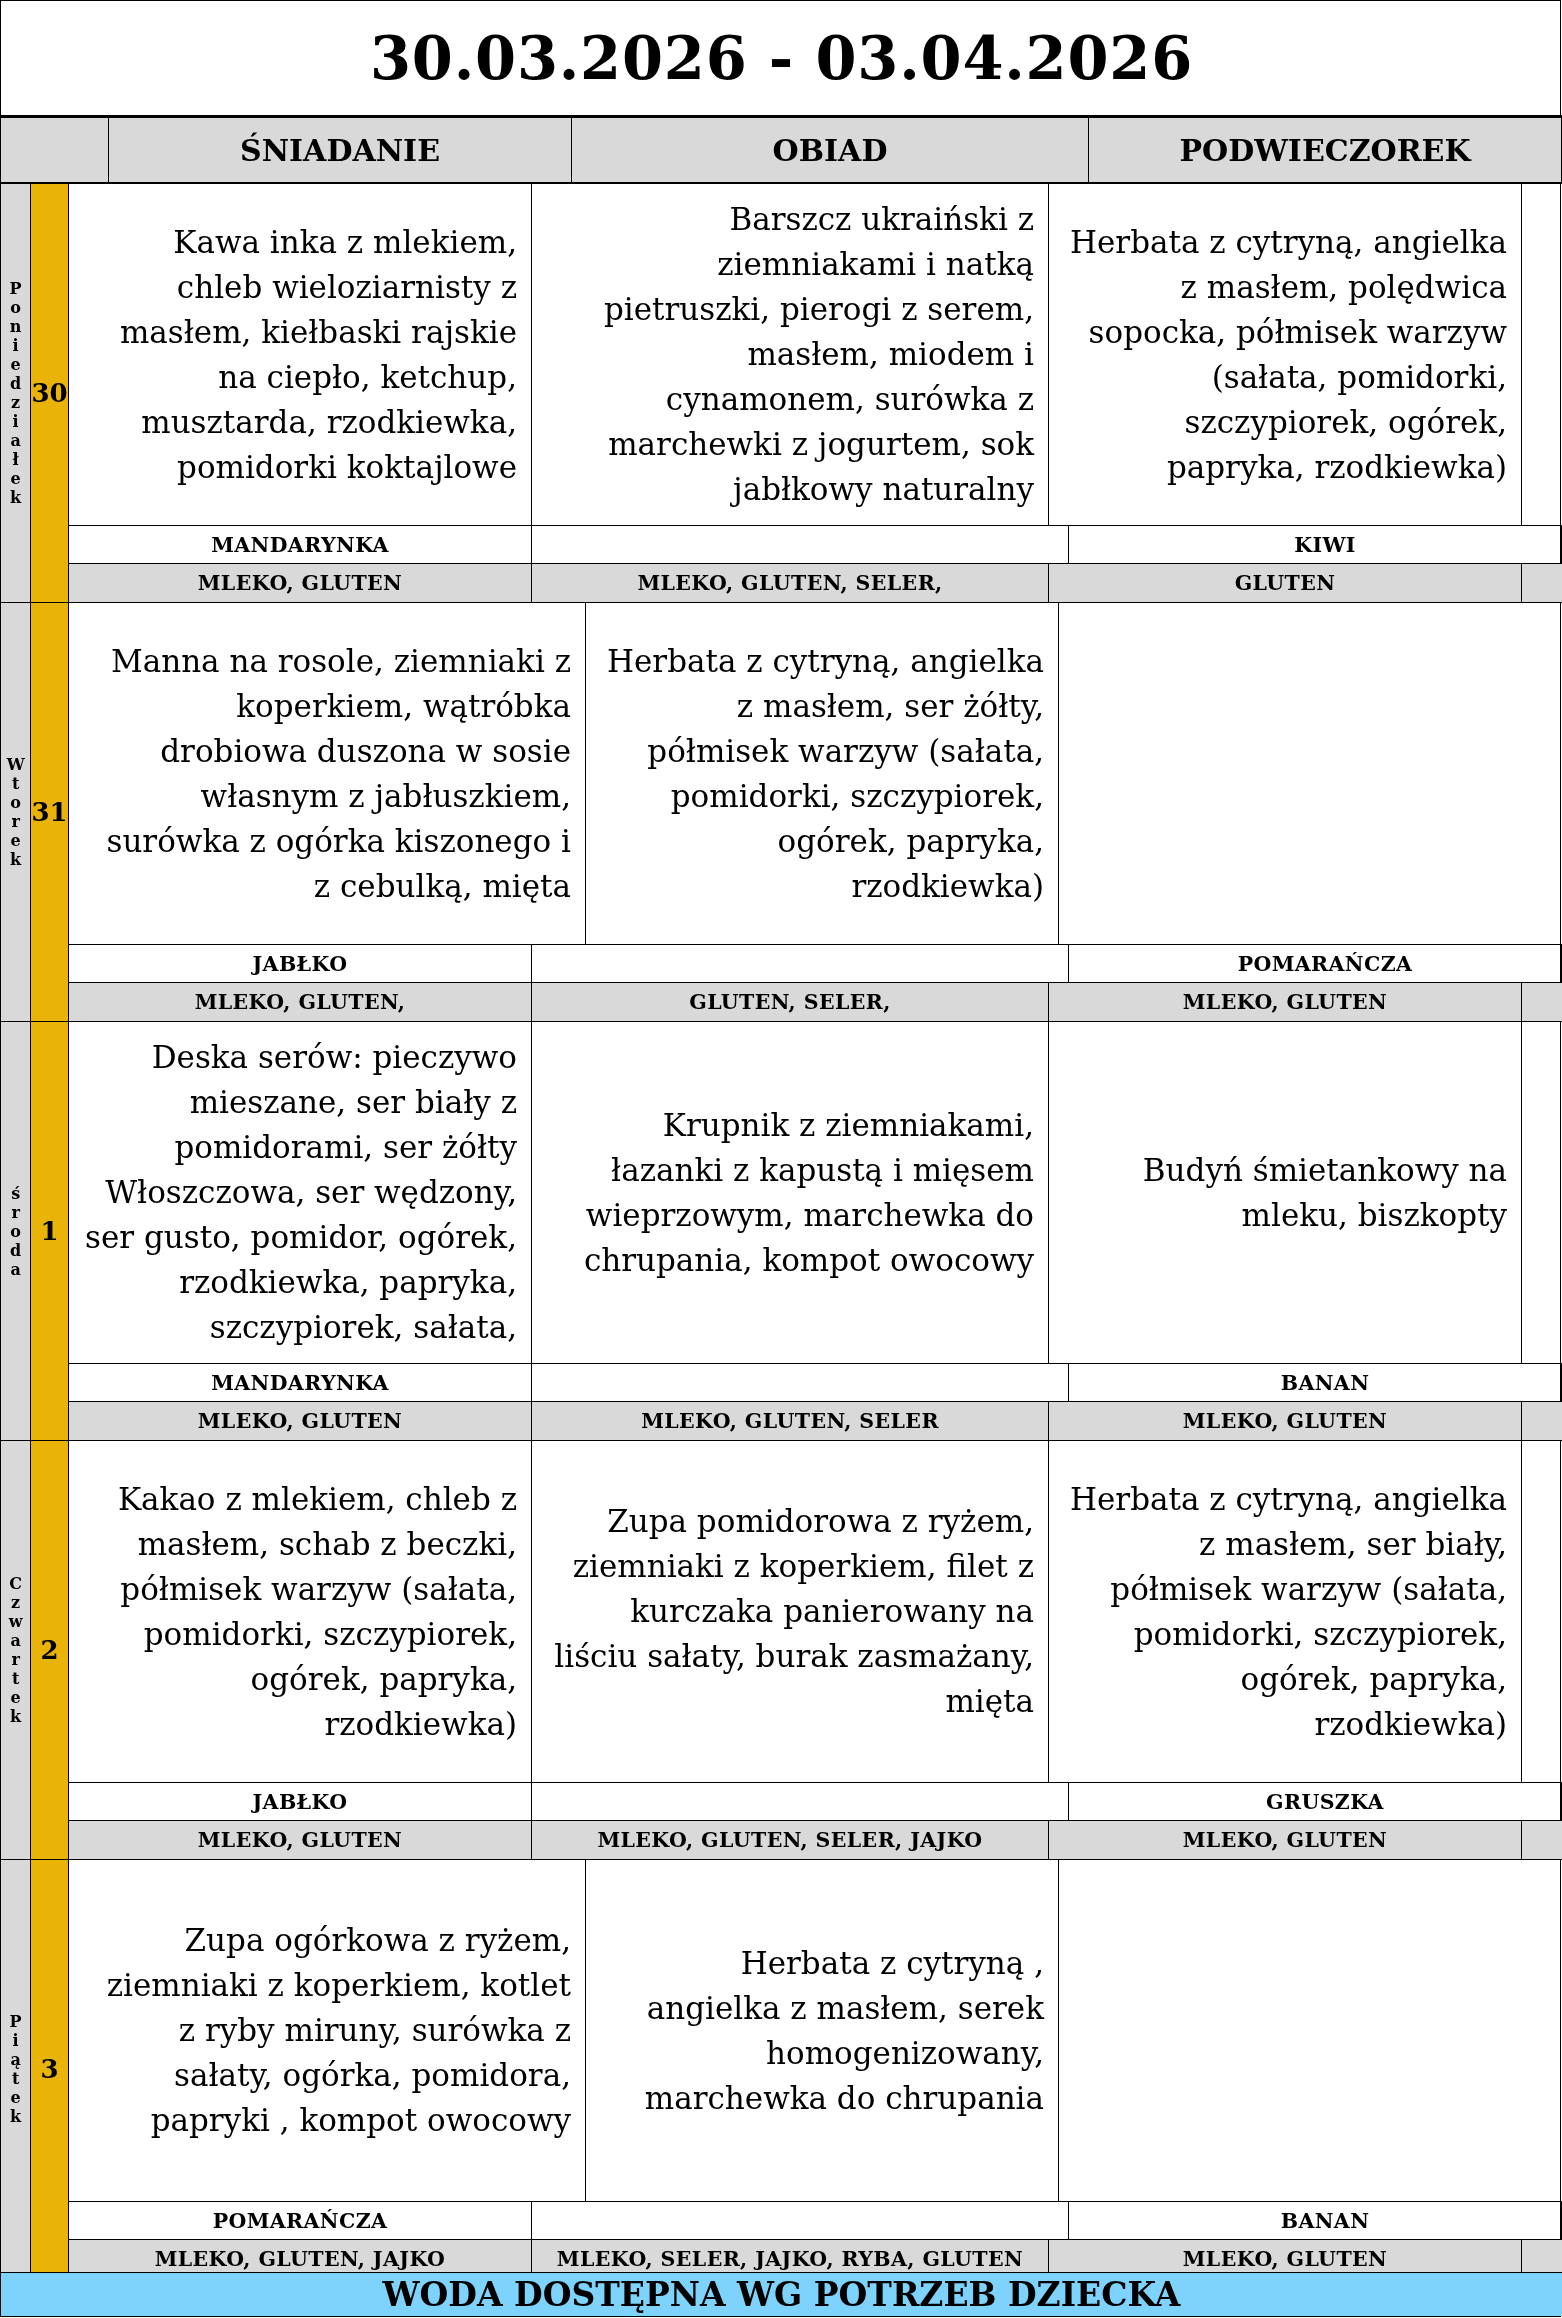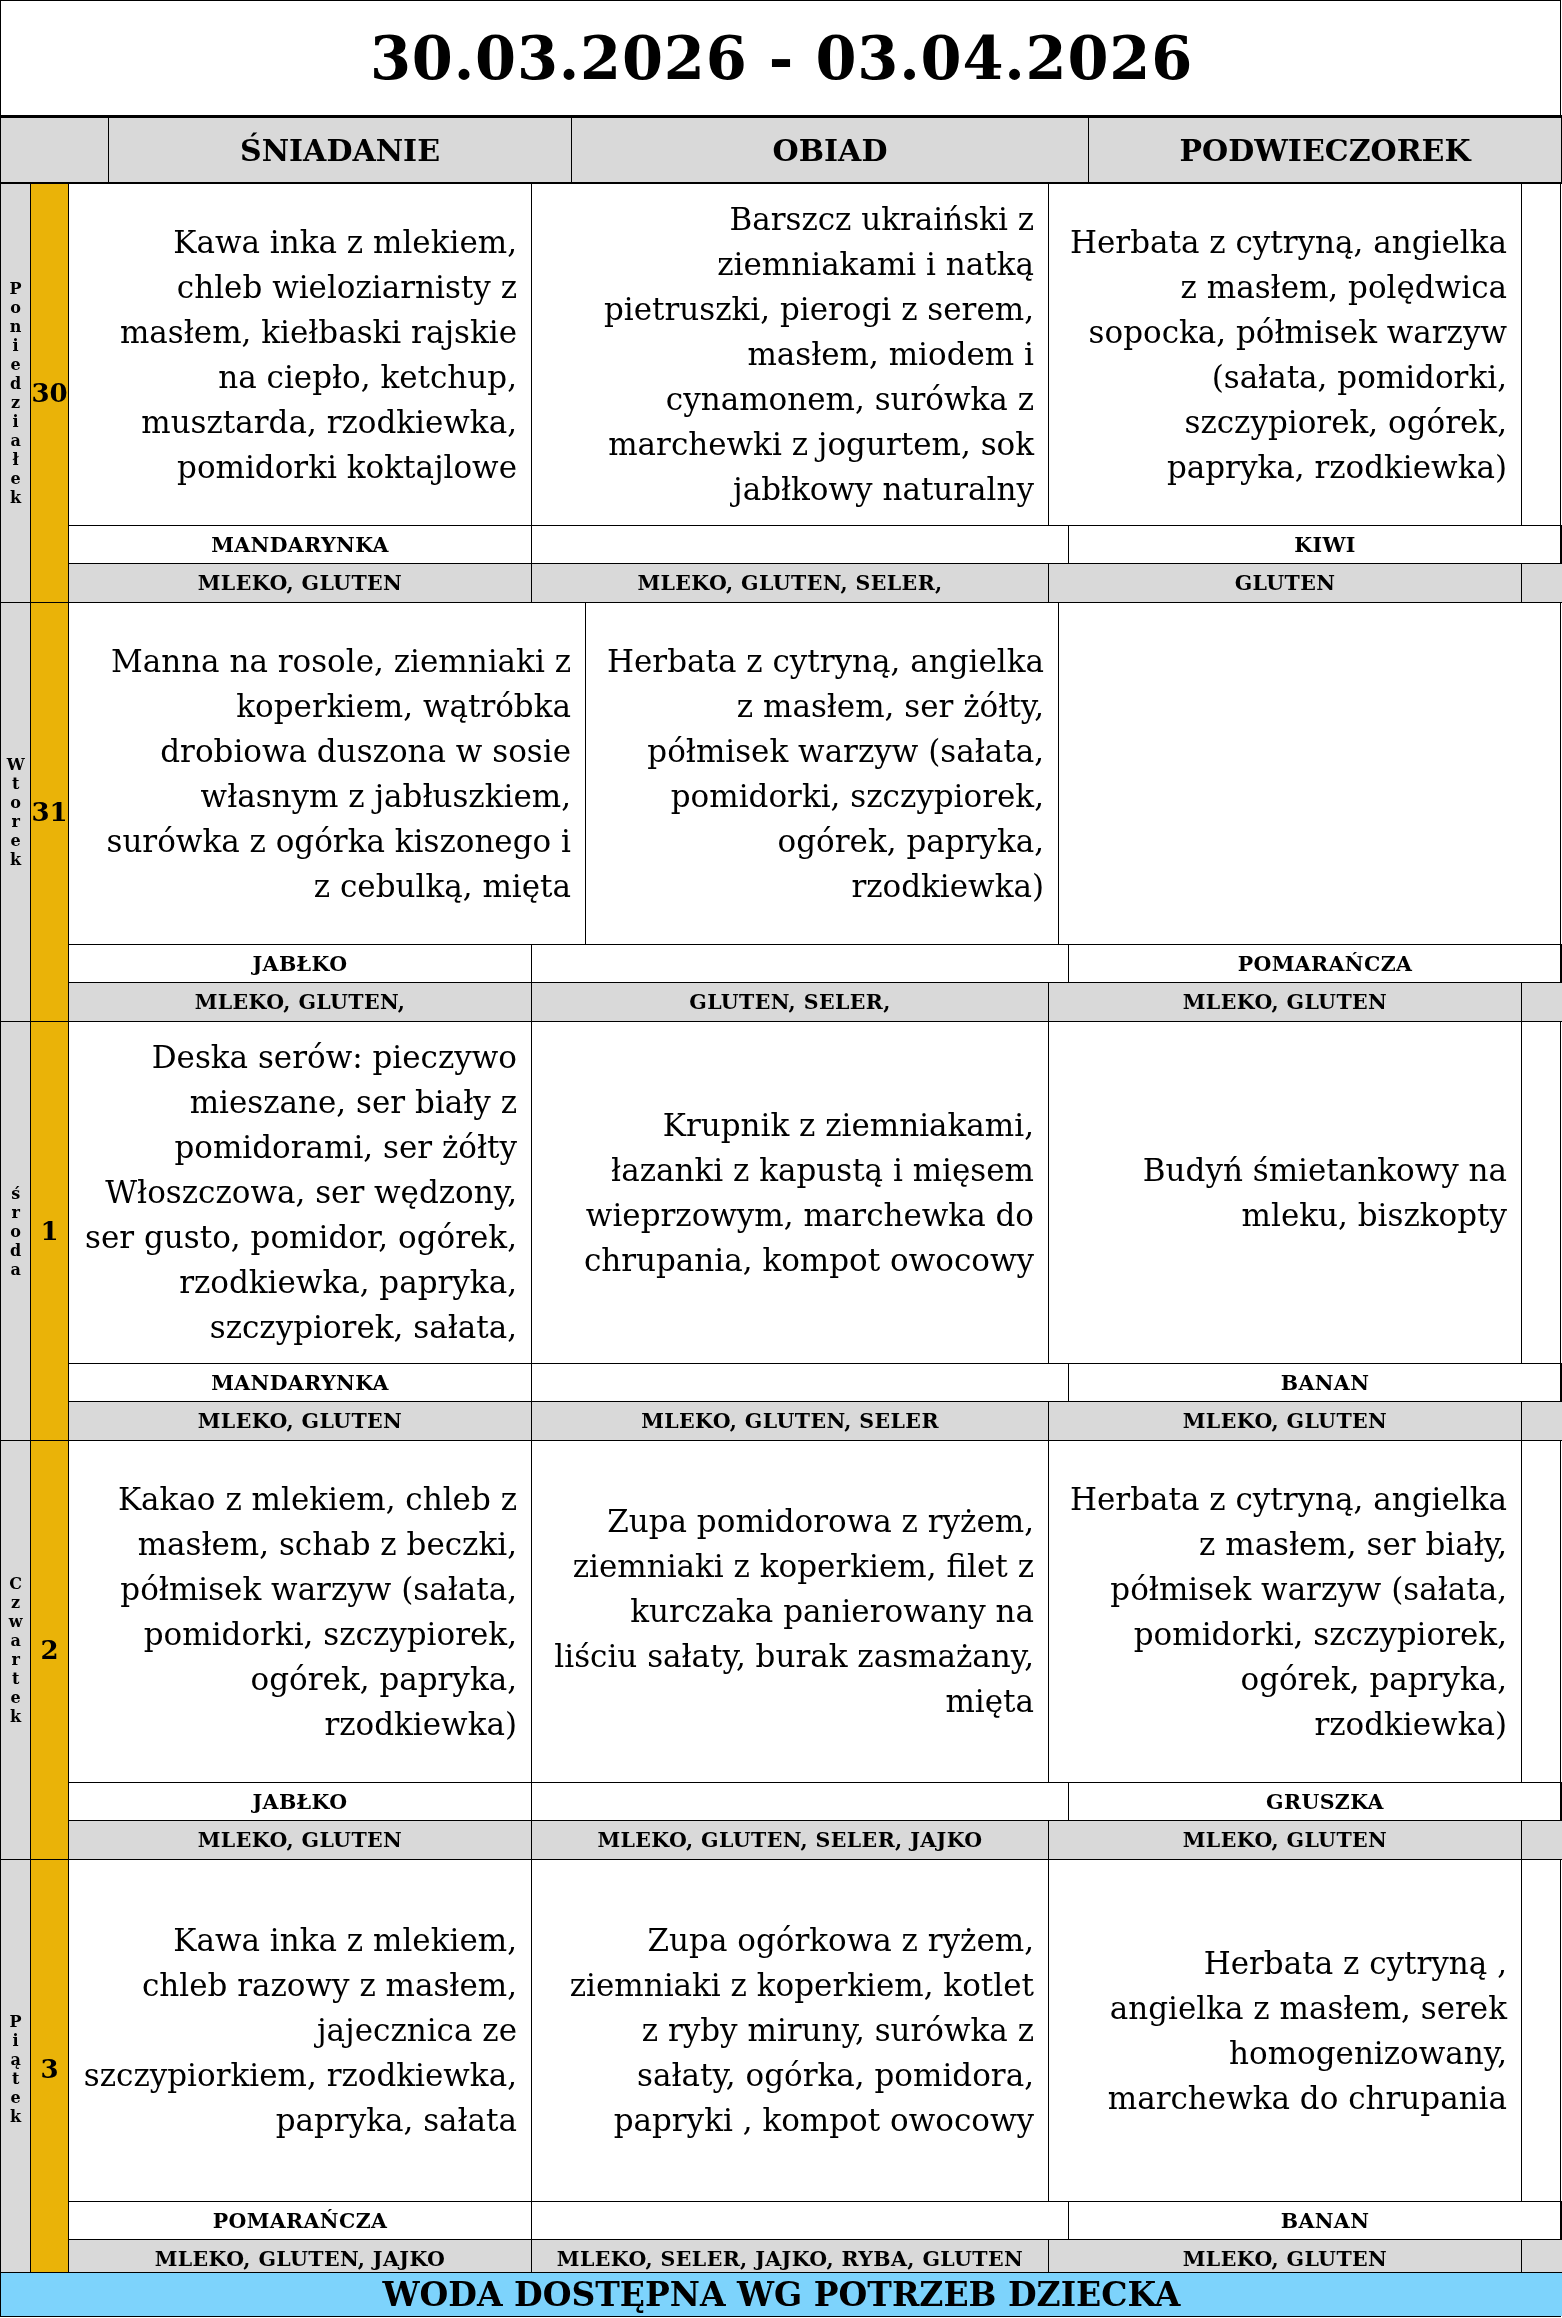--- a/index.html
+++ b/index.html
@@ -174,21 +174,20 @@
             <span>P</span>
             <span>i</span>
             <span>ą</span>
             <span>t</span>
             <span>e</span>
             <span>k</span>
           </div>
     <div class="dnum">3</div>
     <div class="meals">
       <div class="row-main">
-        <div class="cell c1">Kawa inka z mlekiem, chleb razowy z masłem, jajecznica ze szczypiorkiem, rzodkiewka, papryka, sałata</div>
         <div class="cell c2">Zupa ogórkowa z ryżem, ziemniaki z koperkiem, kotlet z ryby miruny, surówka z sałaty, ogórka, pomidora, papryki , kompot owocowy</div>
         <div class="cell c3">Herbata z cytryną , angielka z masłem, serek homogenizowany, marchewka do chrupania</div>
       </div>
       <div class="row-fruit">
         <div class="cell c1">POMARAŃCZA</div>
         <div class="cell c2"></div>
         <div class="cell c3">BANAN</div>
       </div>
       <div class="row-allergen">
         <div class="cell c1">MLEKO, GLUTEN, JAJKO</div>

